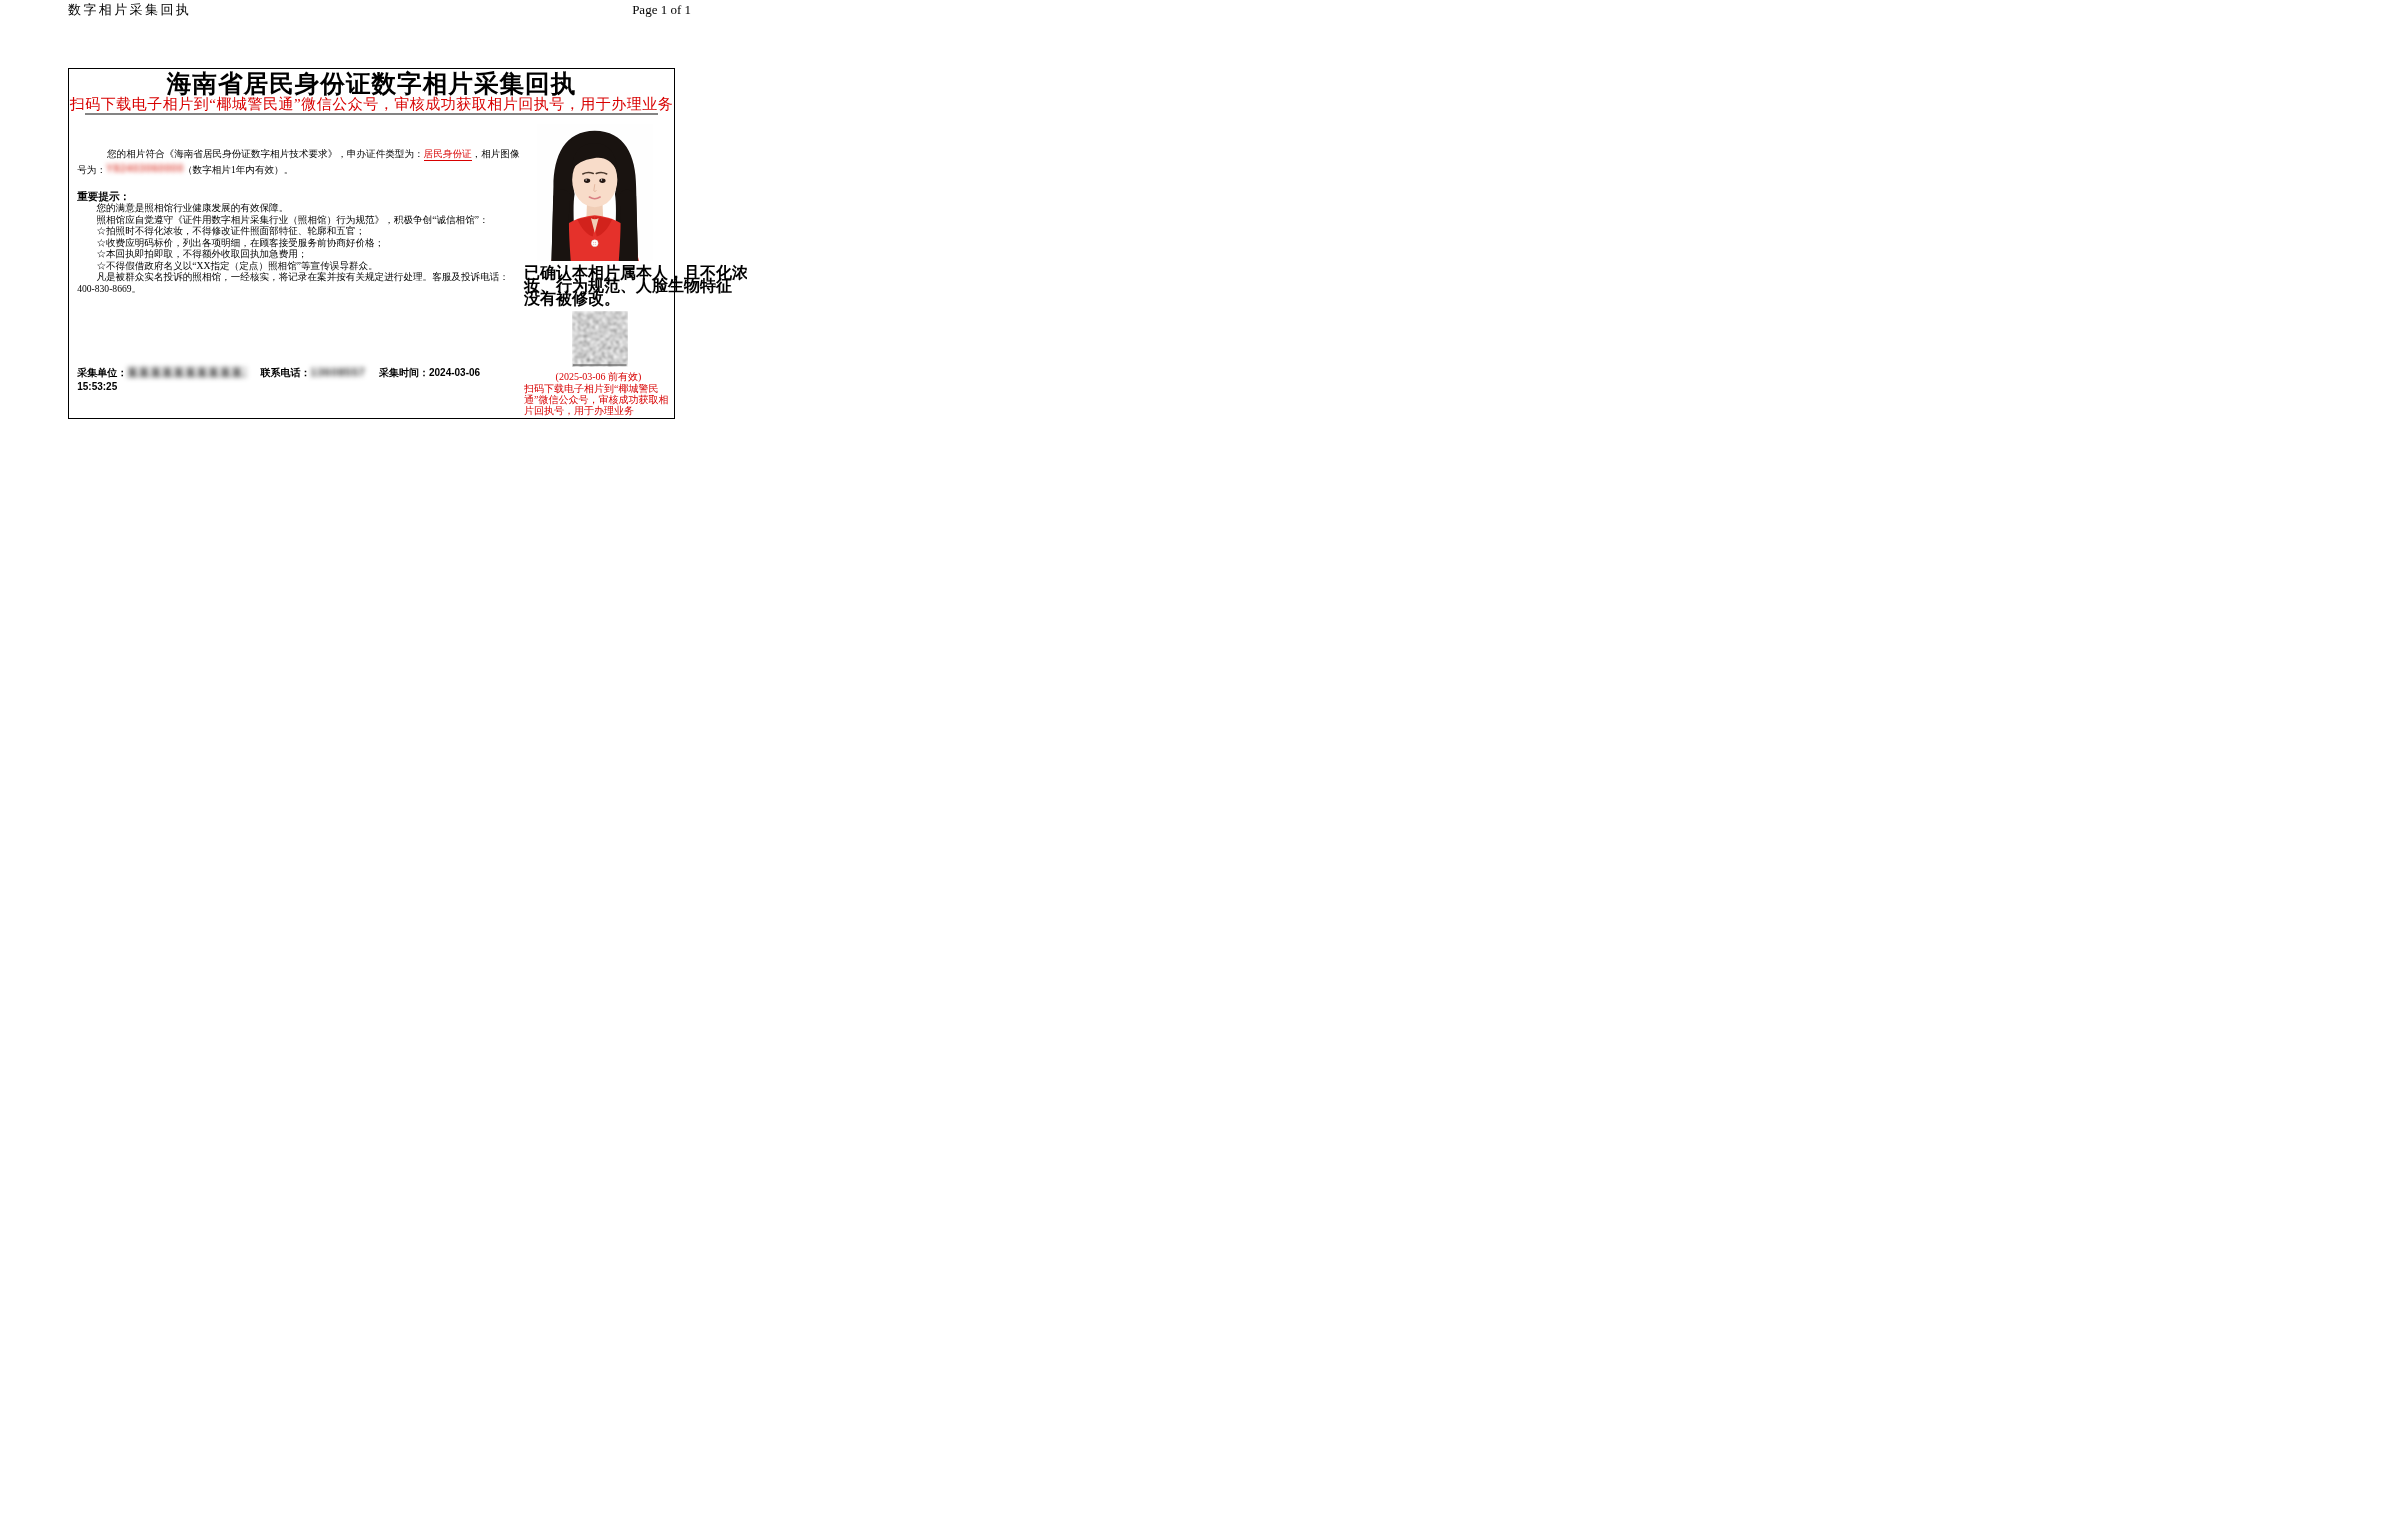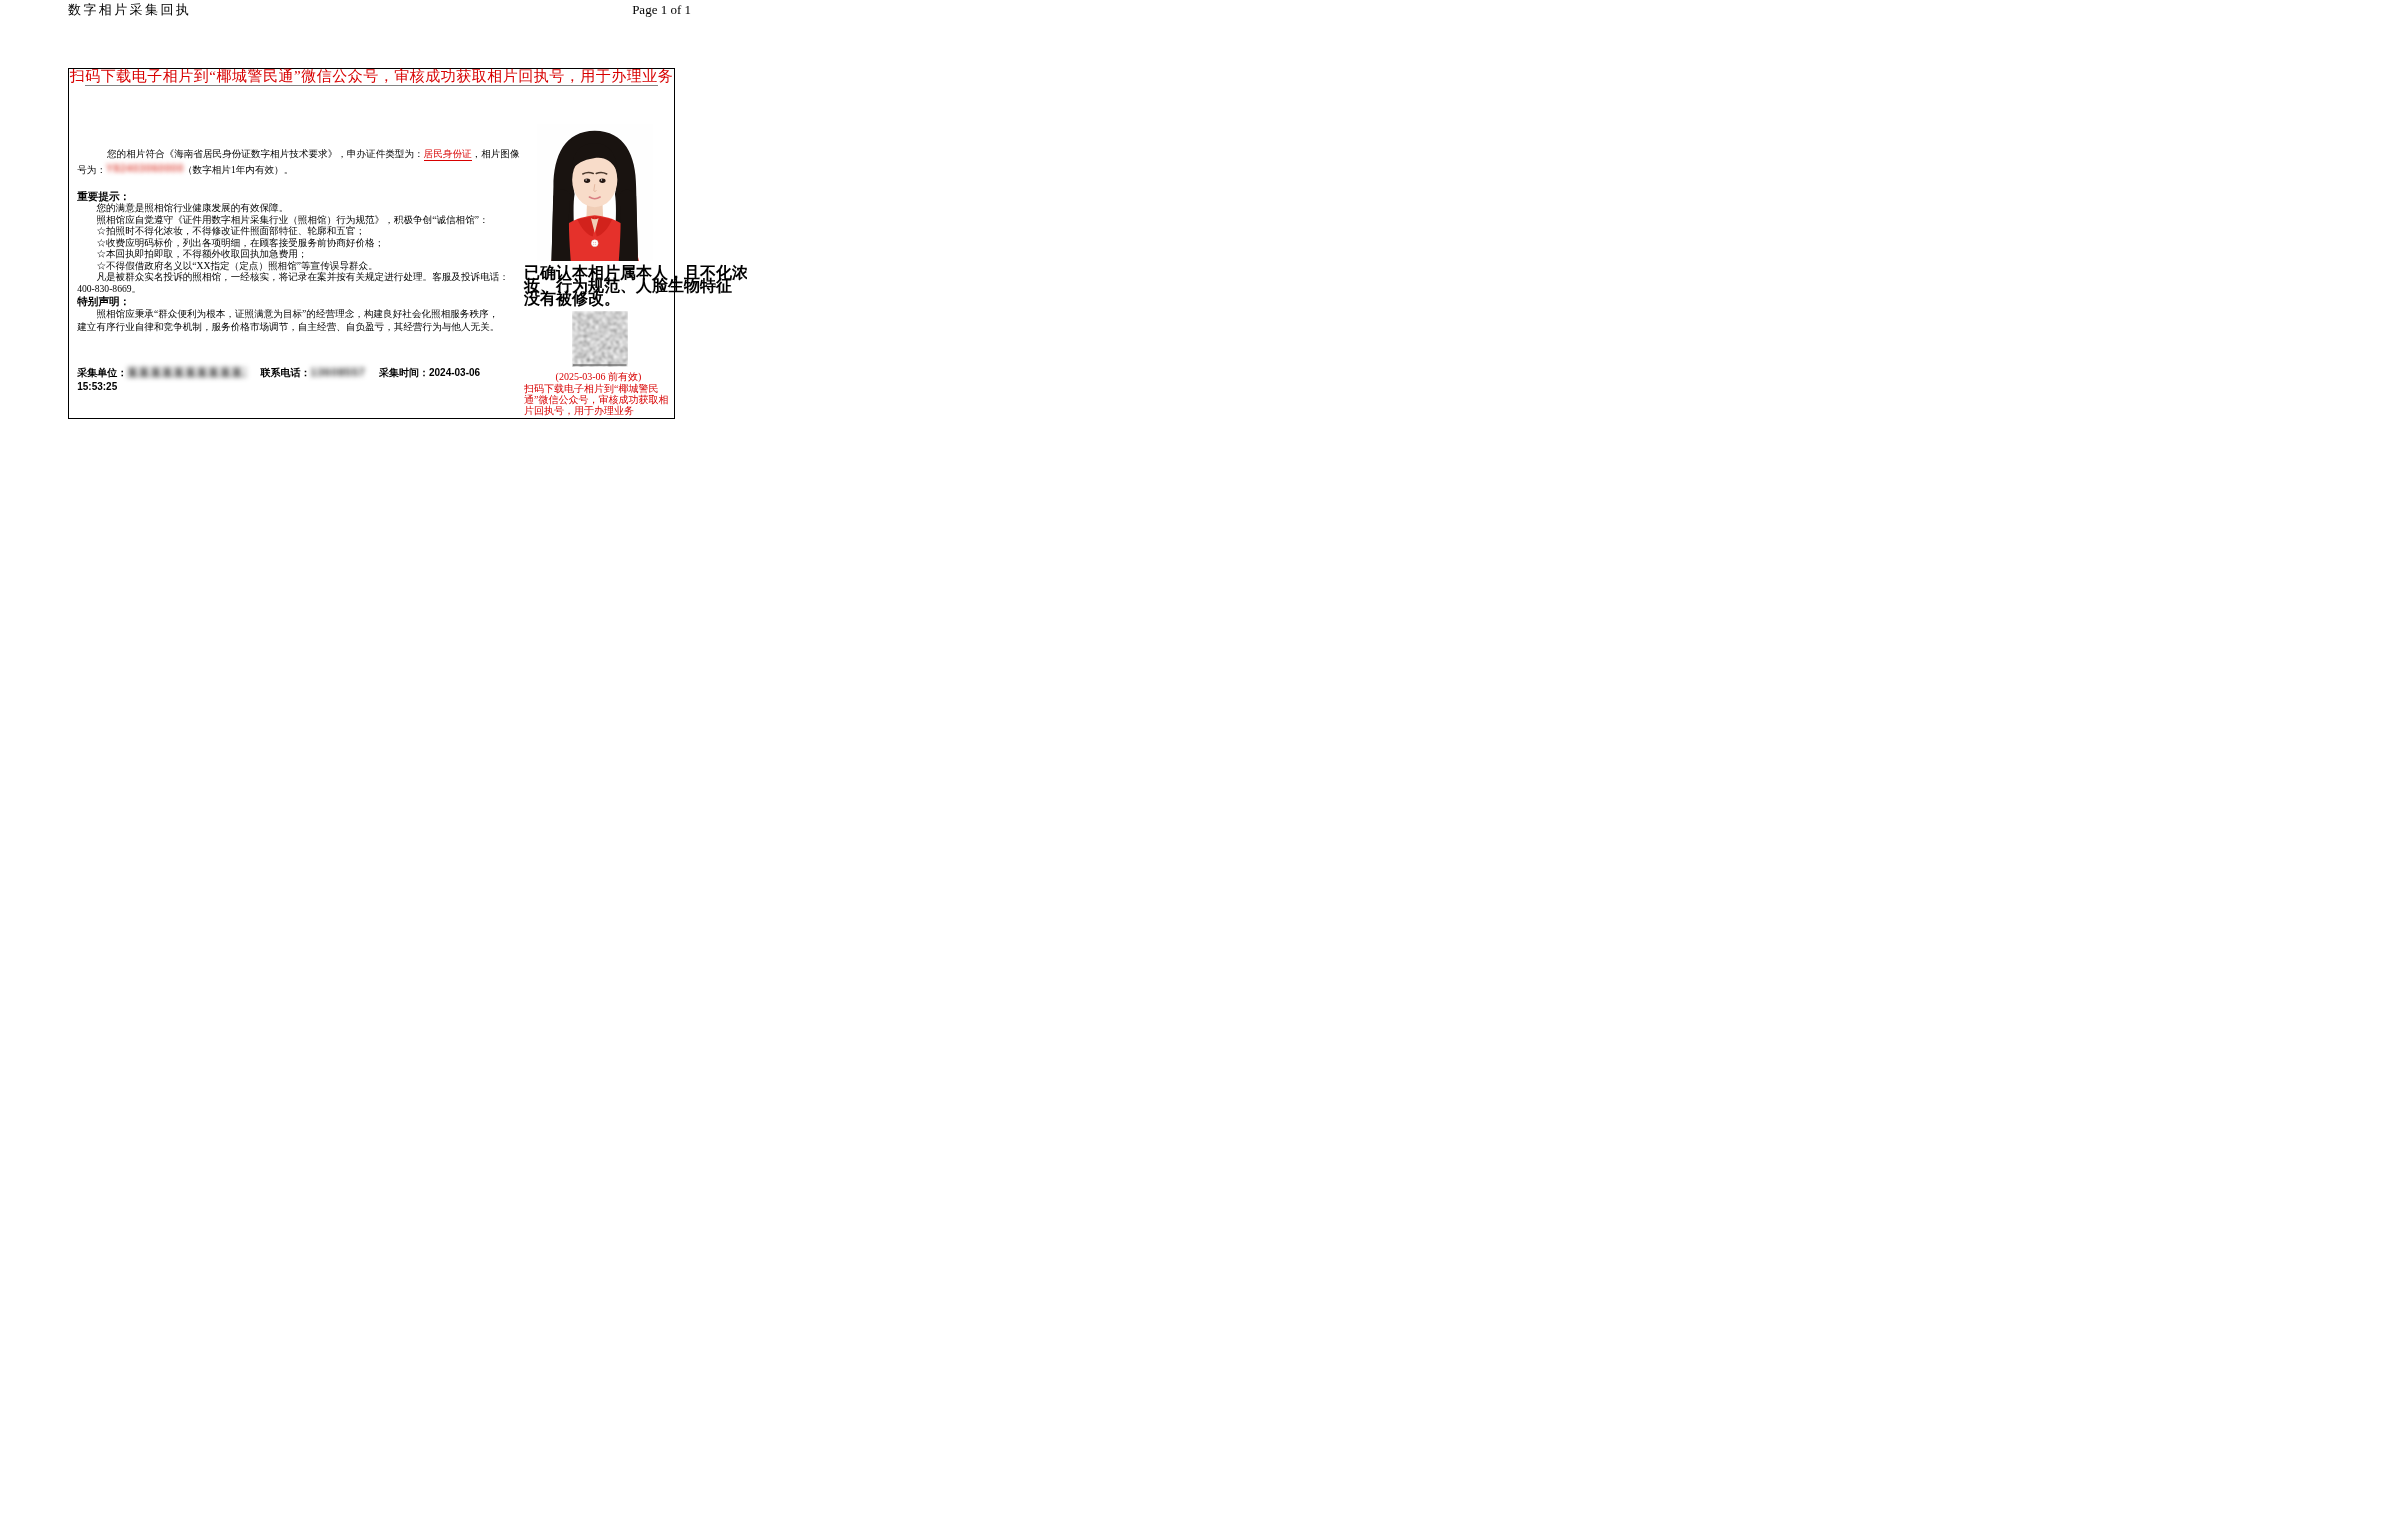--- a/index.html
+++ b/index.html
@@ -96,20 +96,21 @@
 </head>
 <body>
 
 <div class="page">
 
   <div class="hdr-left">数字相片采集回执</div>
   <div class="hdr-right">Page 1 of 1</div>
 
   <div class="frame">
 
+    <div class="title">海南省居民身份证数字相片采集回执</div>
     <div class="subtitle">扫码下载电子相片到“椰城警民通”微信公众号，审核成功获取相片回执号，用于办理业务</div>
     <div class="divider"></div>
 
     <div class="intro">
       <div class="line"><span>您的相片符合《海南省居民身份证数字相片技术要求》，申办证件类型为：</span><span class="cert-type">居民身份证</span><span>，相片图像</span></div>
       <div class="line"><span>号为：</span><span class="masked-red">Y8240306000002b</span><span>（数字相片1年内有效）。</span></div>
     </div>
 
     <div class="important">
       <div class="heading">重要提示：</div>
@@ -118,27 +119,20 @@
           <div class="line">照相馆应自觉遵守《证件用数字相片采集行业（照相馆）行为规范》，积极争创“诚信相馆”：</div>
           <div class="line">☆拍照时不得化浓妆，不得修改证件照面部特征、轮廓和五官；</div>
           <div class="line">☆收费应明码标价，列出各项明细，在顾客接受服务前协商好价格；</div>
           <div class="line">☆本回执即拍即取，不得额外收取回执加急费用；</div>
           <div class="line">☆不得假借政府名义以“XX指定（定点）照相馆”等宣传误导群众。</div>
           <div class="line">凡是被群众实名投诉的照相馆，一经核实，将记录在案并按有关规定进行处理。客服及投诉电话：</div>
           <div class="line">400-830-8669。</div>
         </div>
     </div>
 
-    <div class="special">
-      <div class="heading">特别声明：</div>
-      <div>
-          <div class="line">照相馆应秉承“群众便利为根本，证照满意为目标”的经营理念，构建良好社会化照相服务秩序，</div>
-          <div class="line">建立有序行业自律和竞争机制，服务价格市场调节，自主经营、自负盈亏，其经营行为与他人无关。</div>
-        </div>
-    </div>
 
     <div class="footer">
       <div><span>采集单位：</span><span class="masked-dark masked-unit">某某某某某某某某某某某某</span><span>联系电话：</span><span class="masked-dark masked-phone">13608557909</span><span>采集时间：</span><span>2024-03-06</span></div>
       <div>15:53:25</div>
     </div>
 
     <div class="photo">
       <svg width="116" height="137" viewBox="0 0 241 285" xmlns="http://www.w3.org/2000/svg">
         <rect x="0" y="0" width="241" height="285" fill="#fefefe"></rect>
 

